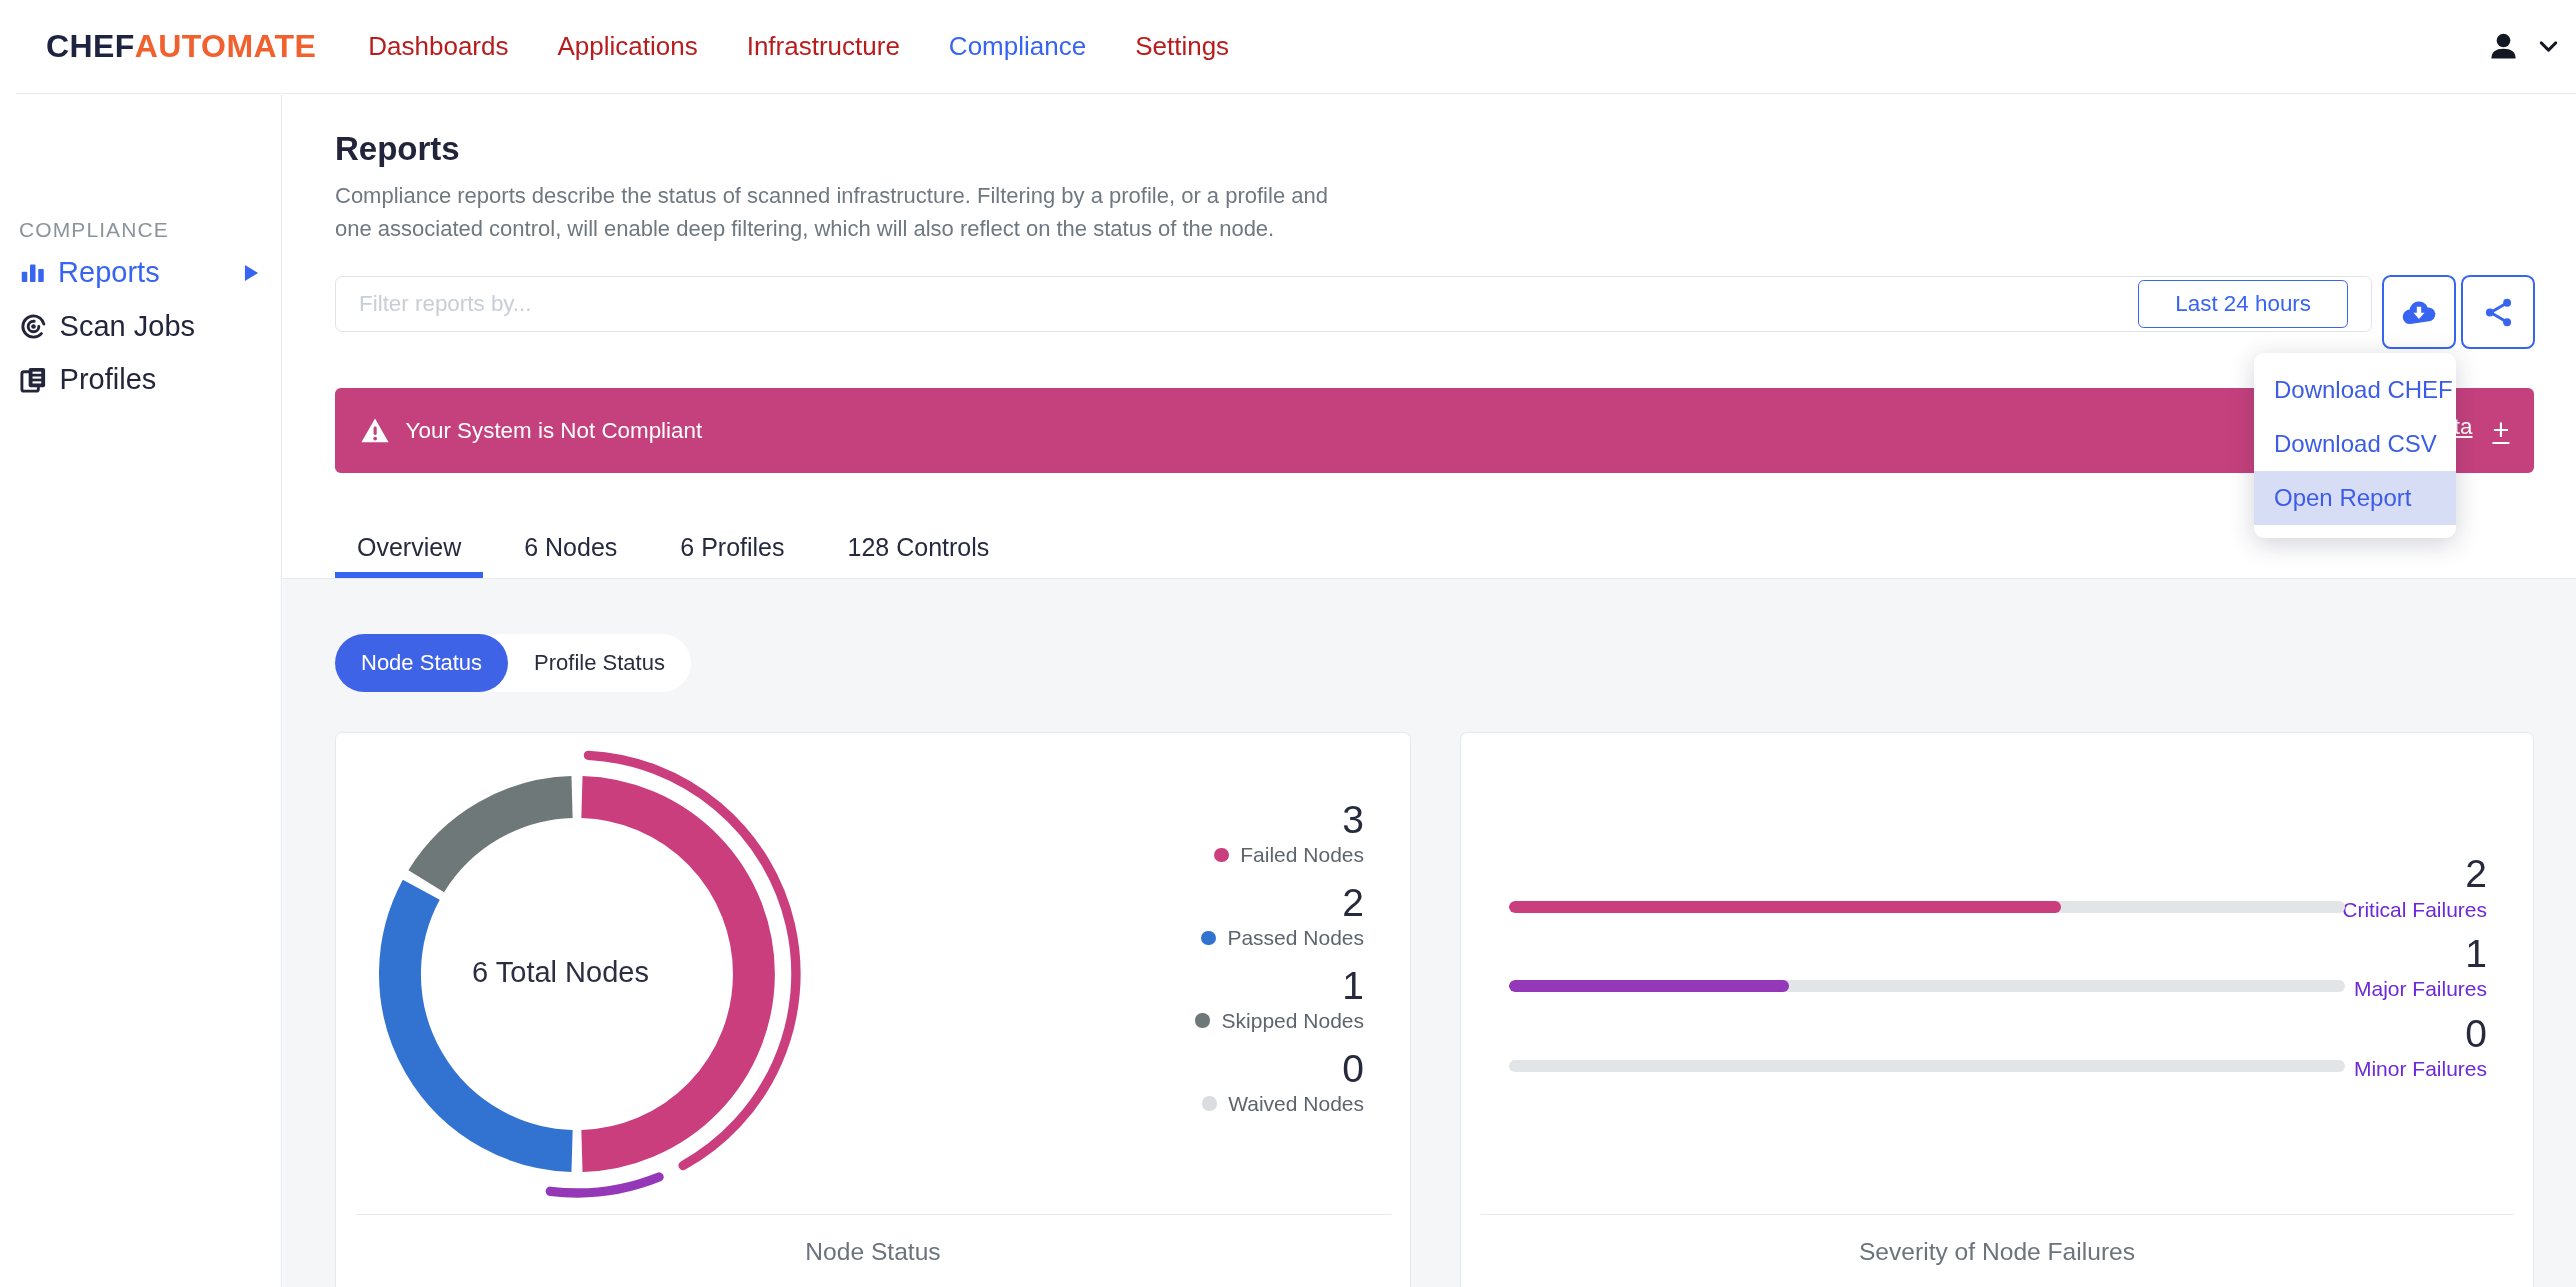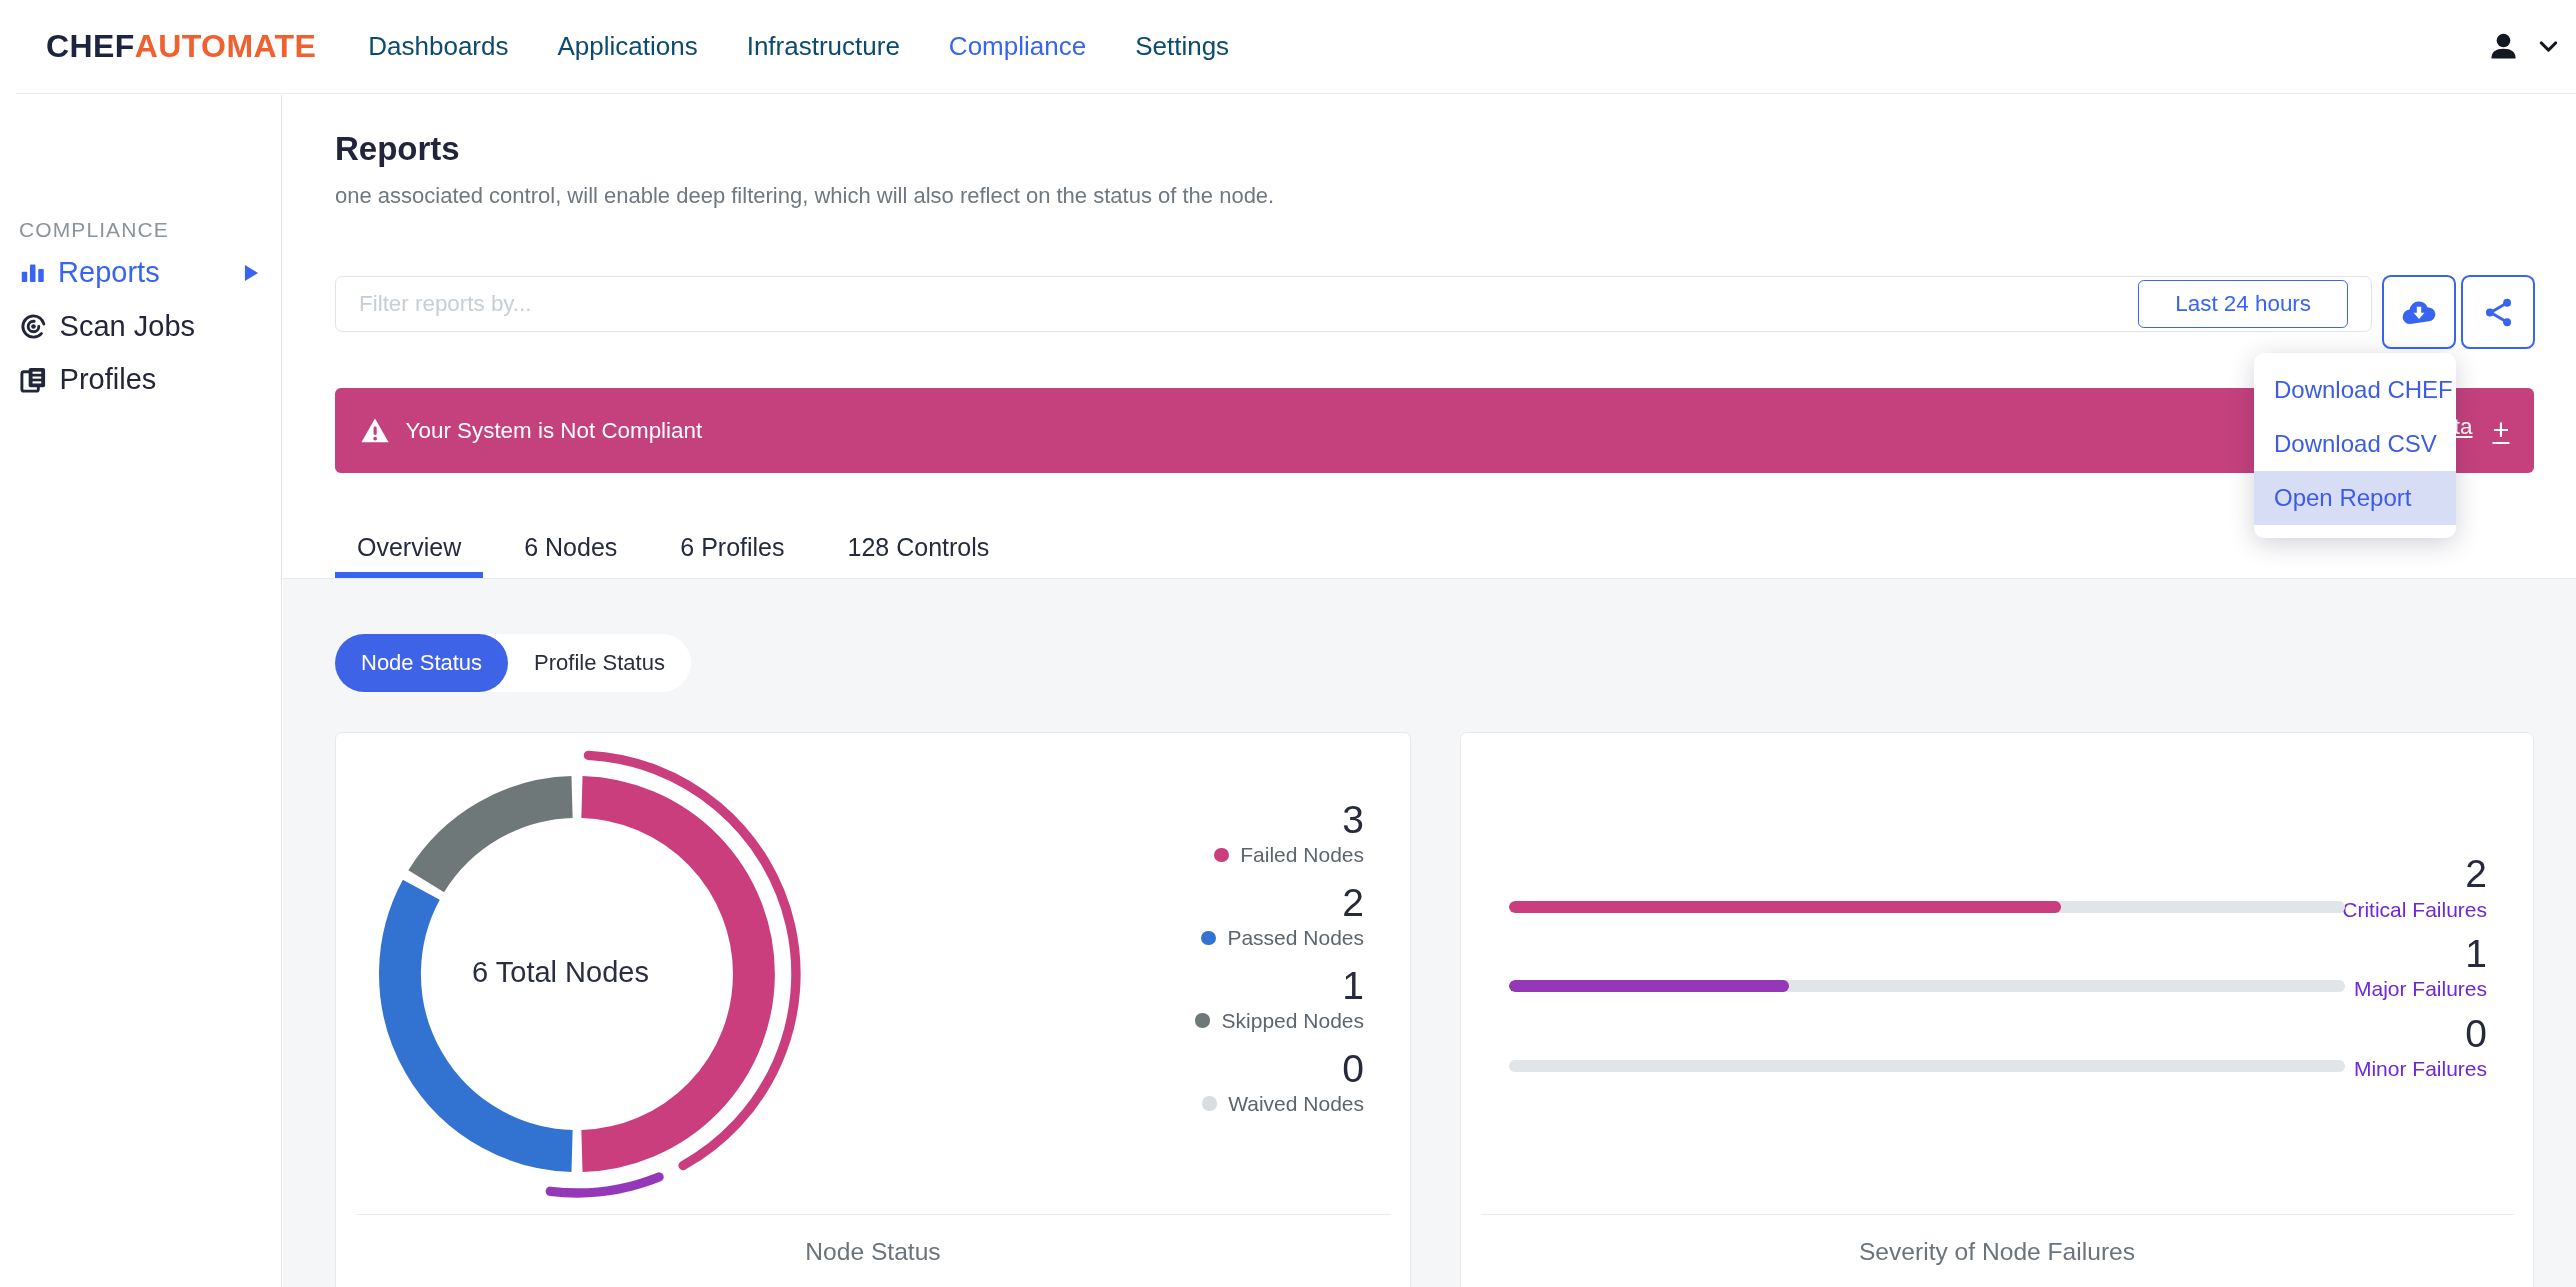--- a/index.html
+++ b/index.html
@@ -6,21 +6,21 @@
   html,body { width:2576px; height:1288px; overflow:hidden; background:#ffffff;
     font-family:"Liberation Sans", sans-serif; color:#23263a; }
 
   
   .topnav { position:absolute; left:16px; top:0; width:2576px; height:94px; background:#fff;
     border-bottom:1.4px solid #e8ebee; display:flex; align-items:center; padding:16px 30px; z-index:20; }
   .brand { font-size:32px; font-weight:800; letter-spacing:0.4px; margin-right:52px; white-space:nowrap; }
   .brand .chef { color:#1e2340; }
   .brand .automate { color:#f0612f; font-weight:700; }
   .nav-items { display:flex; gap:49px; align-items:center; }
-  .nav-item { font-size:26px; color:#0c4a6e; cursor:pointer; }
+  .nav-item { font-size:26px; color:#b91c1c; cursor:pointer; }
   .nav-item.active { color:#3864f2; }
   .nav-spacer { flex:1; }
   .user-menu { display:flex; align-items:center; gap:19px; cursor:pointer; padding-right:4.3px; }
 
   
   .sidebar { position:absolute; left:0; top:95px; width:282px; height:1192px; background:#fff;
     border-right:1.4px solid #e4e7ea; z-index:10; }
   .side-section { position:absolute; left:19px; top:123px; font-size:21px; letter-spacing:1.1px; color:#8b949c; }
   .side-item { position:absolute; left:0; width:281px; height:45px; display:flex; align-items:center;
     padding-left:19px; gap:11.6px; font-size:29px; color:#23263a; cursor:pointer; }
@@ -170,20 +170,21 @@
       </svg>
     </span>
     <span class="lbl">Profiles</span>
   </div>
 </aside>
 
 <div class="main-white"></div>
 
 <h1 class="page-title">Reports</h1>
 <div class="page-desc">
+  <div>Compliance reports describe the status of scanned infrastructure. Filtering by a profile, or a profile and</div>
   <div>one associated control, will enable deep filtering, which will also reflect on the status of the node.</div>
 </div>
 
 <div class="filter-wrap">
   <input class="filter-input" value="" placeholder="Filter reports by..." style="">
   <button class="time-btn">Last 24 hours</button>
 </div>
 
 <button class="icon-btn download">
   <span>

